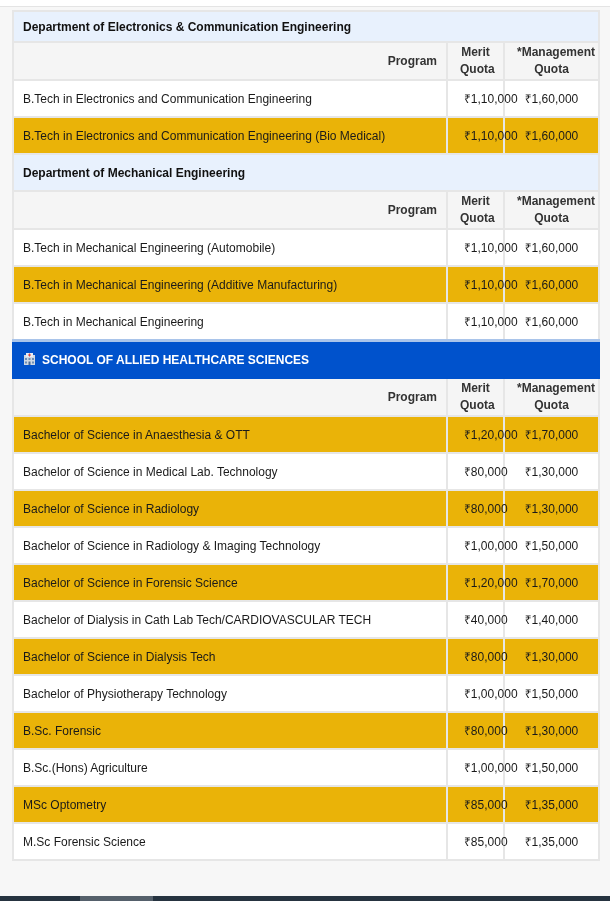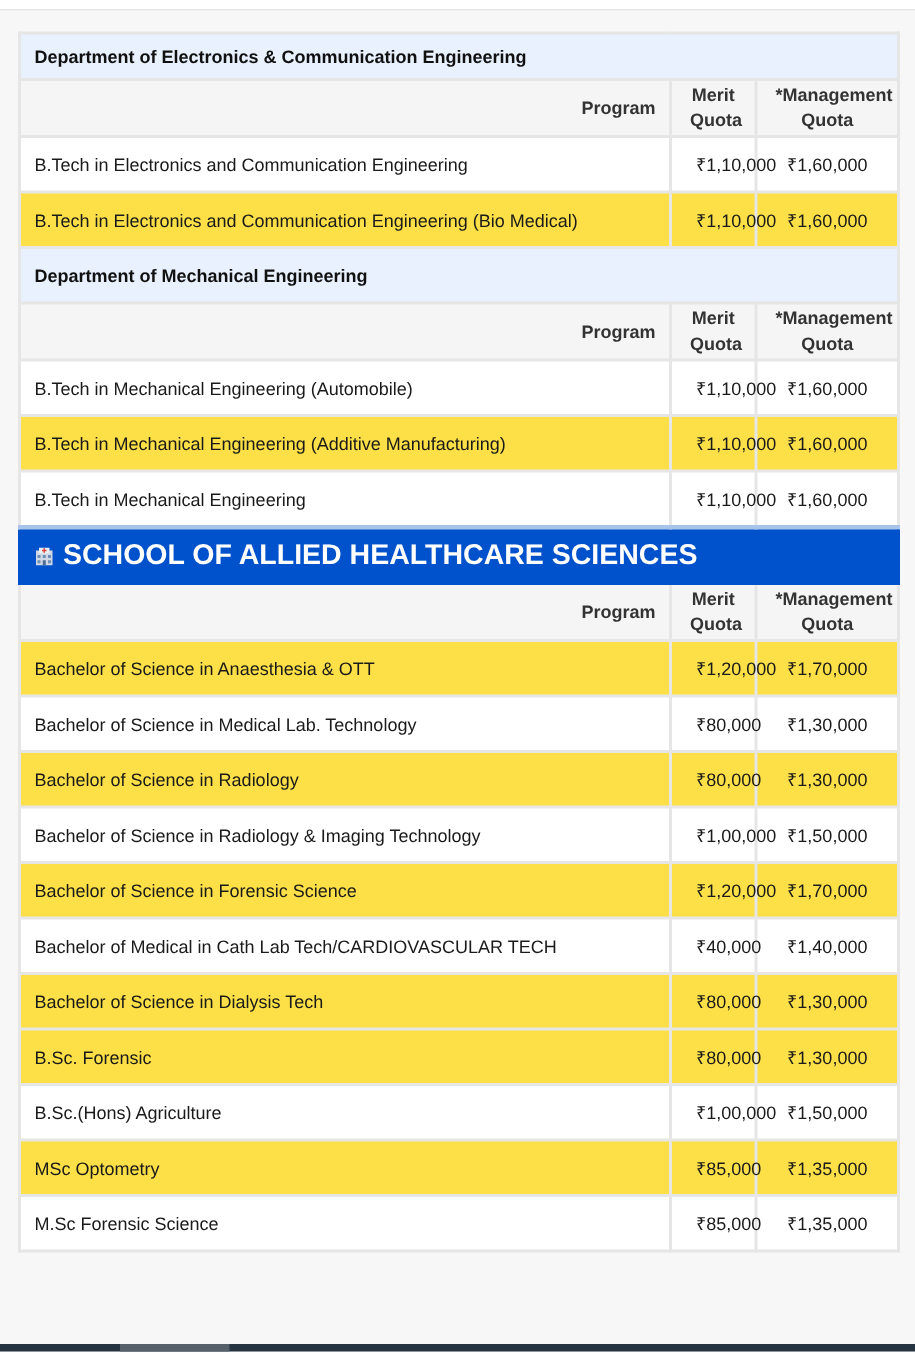--- a/index.html
+++ b/index.html
@@ -18,21 +18,21 @@
   .top-strip {
     position: absolute;
     left: 0; top: 0;
     width: 610px; height: 6px;
     background: #ffffff;
     border-bottom: 1px solid #e4e4e4;
   }
   .content {
     position: absolute;
     left: 12px;
-    top: 21px;
+    top: 10px;
     width: 586px;
   }
   table.fees {
     width: 586px;
     border-collapse: collapse;
     table-layout: fixed;
     font-size: 12px;
   }
   table.fees col.c-prog { width: 434px; }
   table.fees col.c-merit { width: 57px; }
@@ -66,26 +66,26 @@
   tr.data-row td {
     height: 35px;
     font-size: 12px;
     color: #1a1a1a;
   }
   tr.data-row td.num {
     text-align: center;
     padding: 0 16px;
   }
   tr.data-row.white td { background: #ffffff; }
-  tr.data-row.gray td { background: #fde047; }
+  tr.data-row.gray td { background: #eab308; }
   tr.school-row td {
     background: #0052cc;
     color: #ffffff;
     font-weight: bold;
-    font-size: 19px;
+    font-size: 12px;
     height: 35px;
     border-color: #0052cc;
     border-top: 3px solid #a9c4ea;
   }
   .school-icon {
     display: inline-block;
     width: 13px;
     height: 12px;
     margin-right: 6px;
     vertical-align: -1px;
@@ -204,28 +204,33 @@
         <td>Bachelor of Science in Radiology &amp; Imaging Technology</td>
         <td class="num">₹1,00,000</td>
         <td class="num">₹1,50,000</td>
       </tr>
       <tr class="data-row gray">
         <td>Bachelor of Science in Forensic Science</td>
         <td class="num">₹1,20,000</td>
         <td class="num">₹1,70,000</td>
       </tr>
       <tr class="data-row white">
-        <td>Bachelor of Medical in Cath Lab Tech/CARDIOVASCULAR TECH</td>
+        <td>Bachelor of Dialysis in Cath Lab Tech/CARDIOVASCULAR TECH</td>
         <td class="num">₹40,000</td>
         <td class="num">₹1,40,000</td>
       </tr>
       <tr class="data-row gray">
         <td>Bachelor of Science in Dialysis Tech</td>
         <td class="num">₹80,000</td>
         <td class="num">₹1,30,000</td>
+      </tr>
+      <tr class="data-row white">
+        <td>Bachelor of Physiotherapy Technology</td>
+        <td class="num">₹1,00,000</td>
+        <td class="num">₹1,50,000</td>
       </tr>
       <tr class="data-row gray">
         <td>B.Sc. Forensic</td>
         <td class="num">₹80,000</td>
         <td class="num">₹1,30,000</td>
       </tr>
       <tr class="data-row white">
         <td>B.Sc.(Hons) Agriculture</td>
         <td class="num">₹1,00,000</td>
         <td class="num">₹1,50,000</td>

